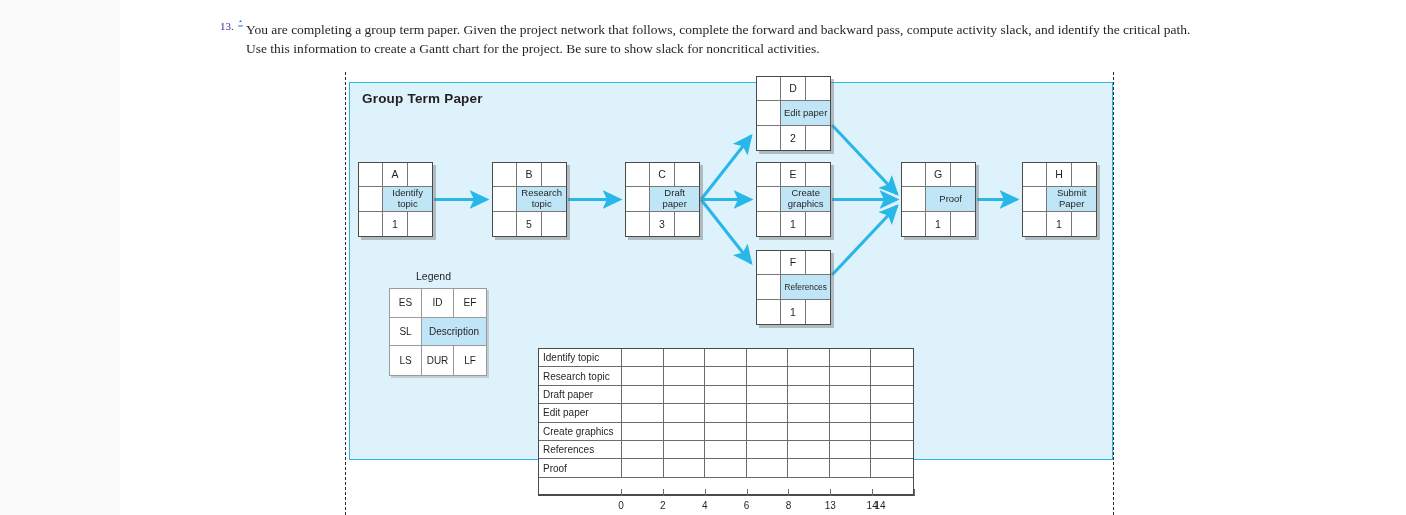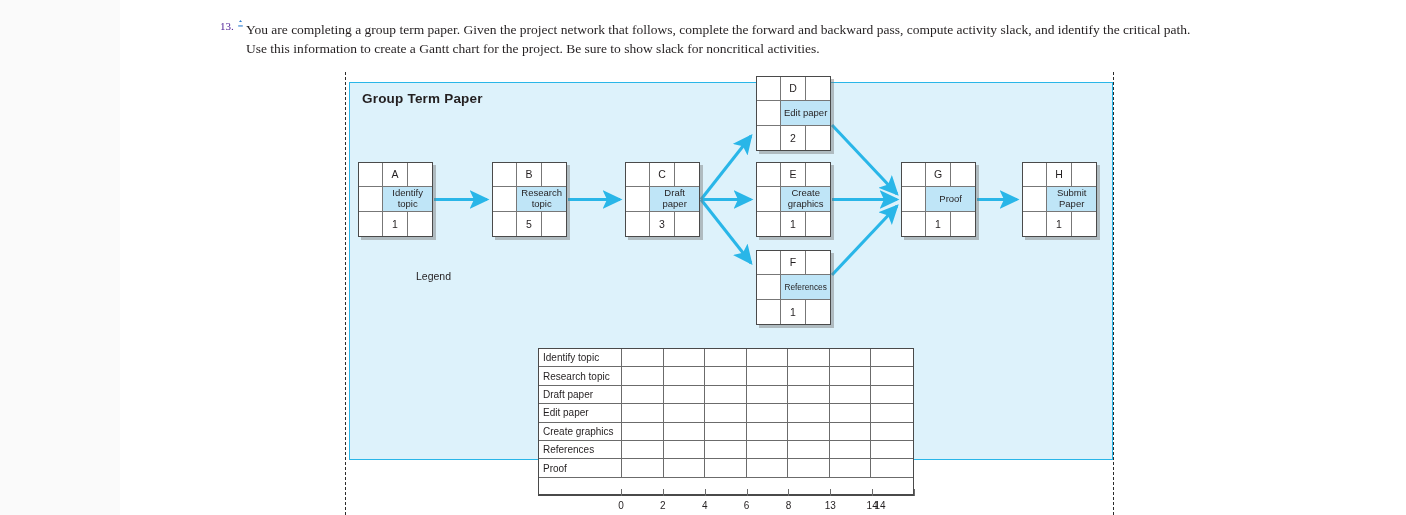--- a/index.html
+++ b/index.html
@@ -201,20 +201,30 @@
     <div class="c id">H</div>
     <div class="c r3"></div>
     <div class="c"></div>
     <div class="c desc">Submit Paper</div>
     <div class="c b3"></div>
     <div class="c b3 dur">1</div>
     <div class="c r3 b3"></div>
   </div>
 
   <div class="legend-label">Legend</div>
+  <div class="legend">
+    <div class="c">ES</div>
+    <div class="c">ID</div>
+    <div class="c r3">EF</div>
+    <div class="c">SL</div>
+    <div class="c desc">Description</div>
+    <div class="c b3">LS</div>
+    <div class="c b3">DUR</div>
+    <div class="c r3 b3">LF</div>
+  </div>
 
   <div class="gantt" id="gantt">
       <div class="gl">Identify topic</div>
       <div class="gc"></div>
       <div class="gc"></div>
       <div class="gc"></div>
       <div class="gc"></div>
       <div class="gc"></div>
       <div class="gc"></div>
       <div class="gc lastcol"></div>

